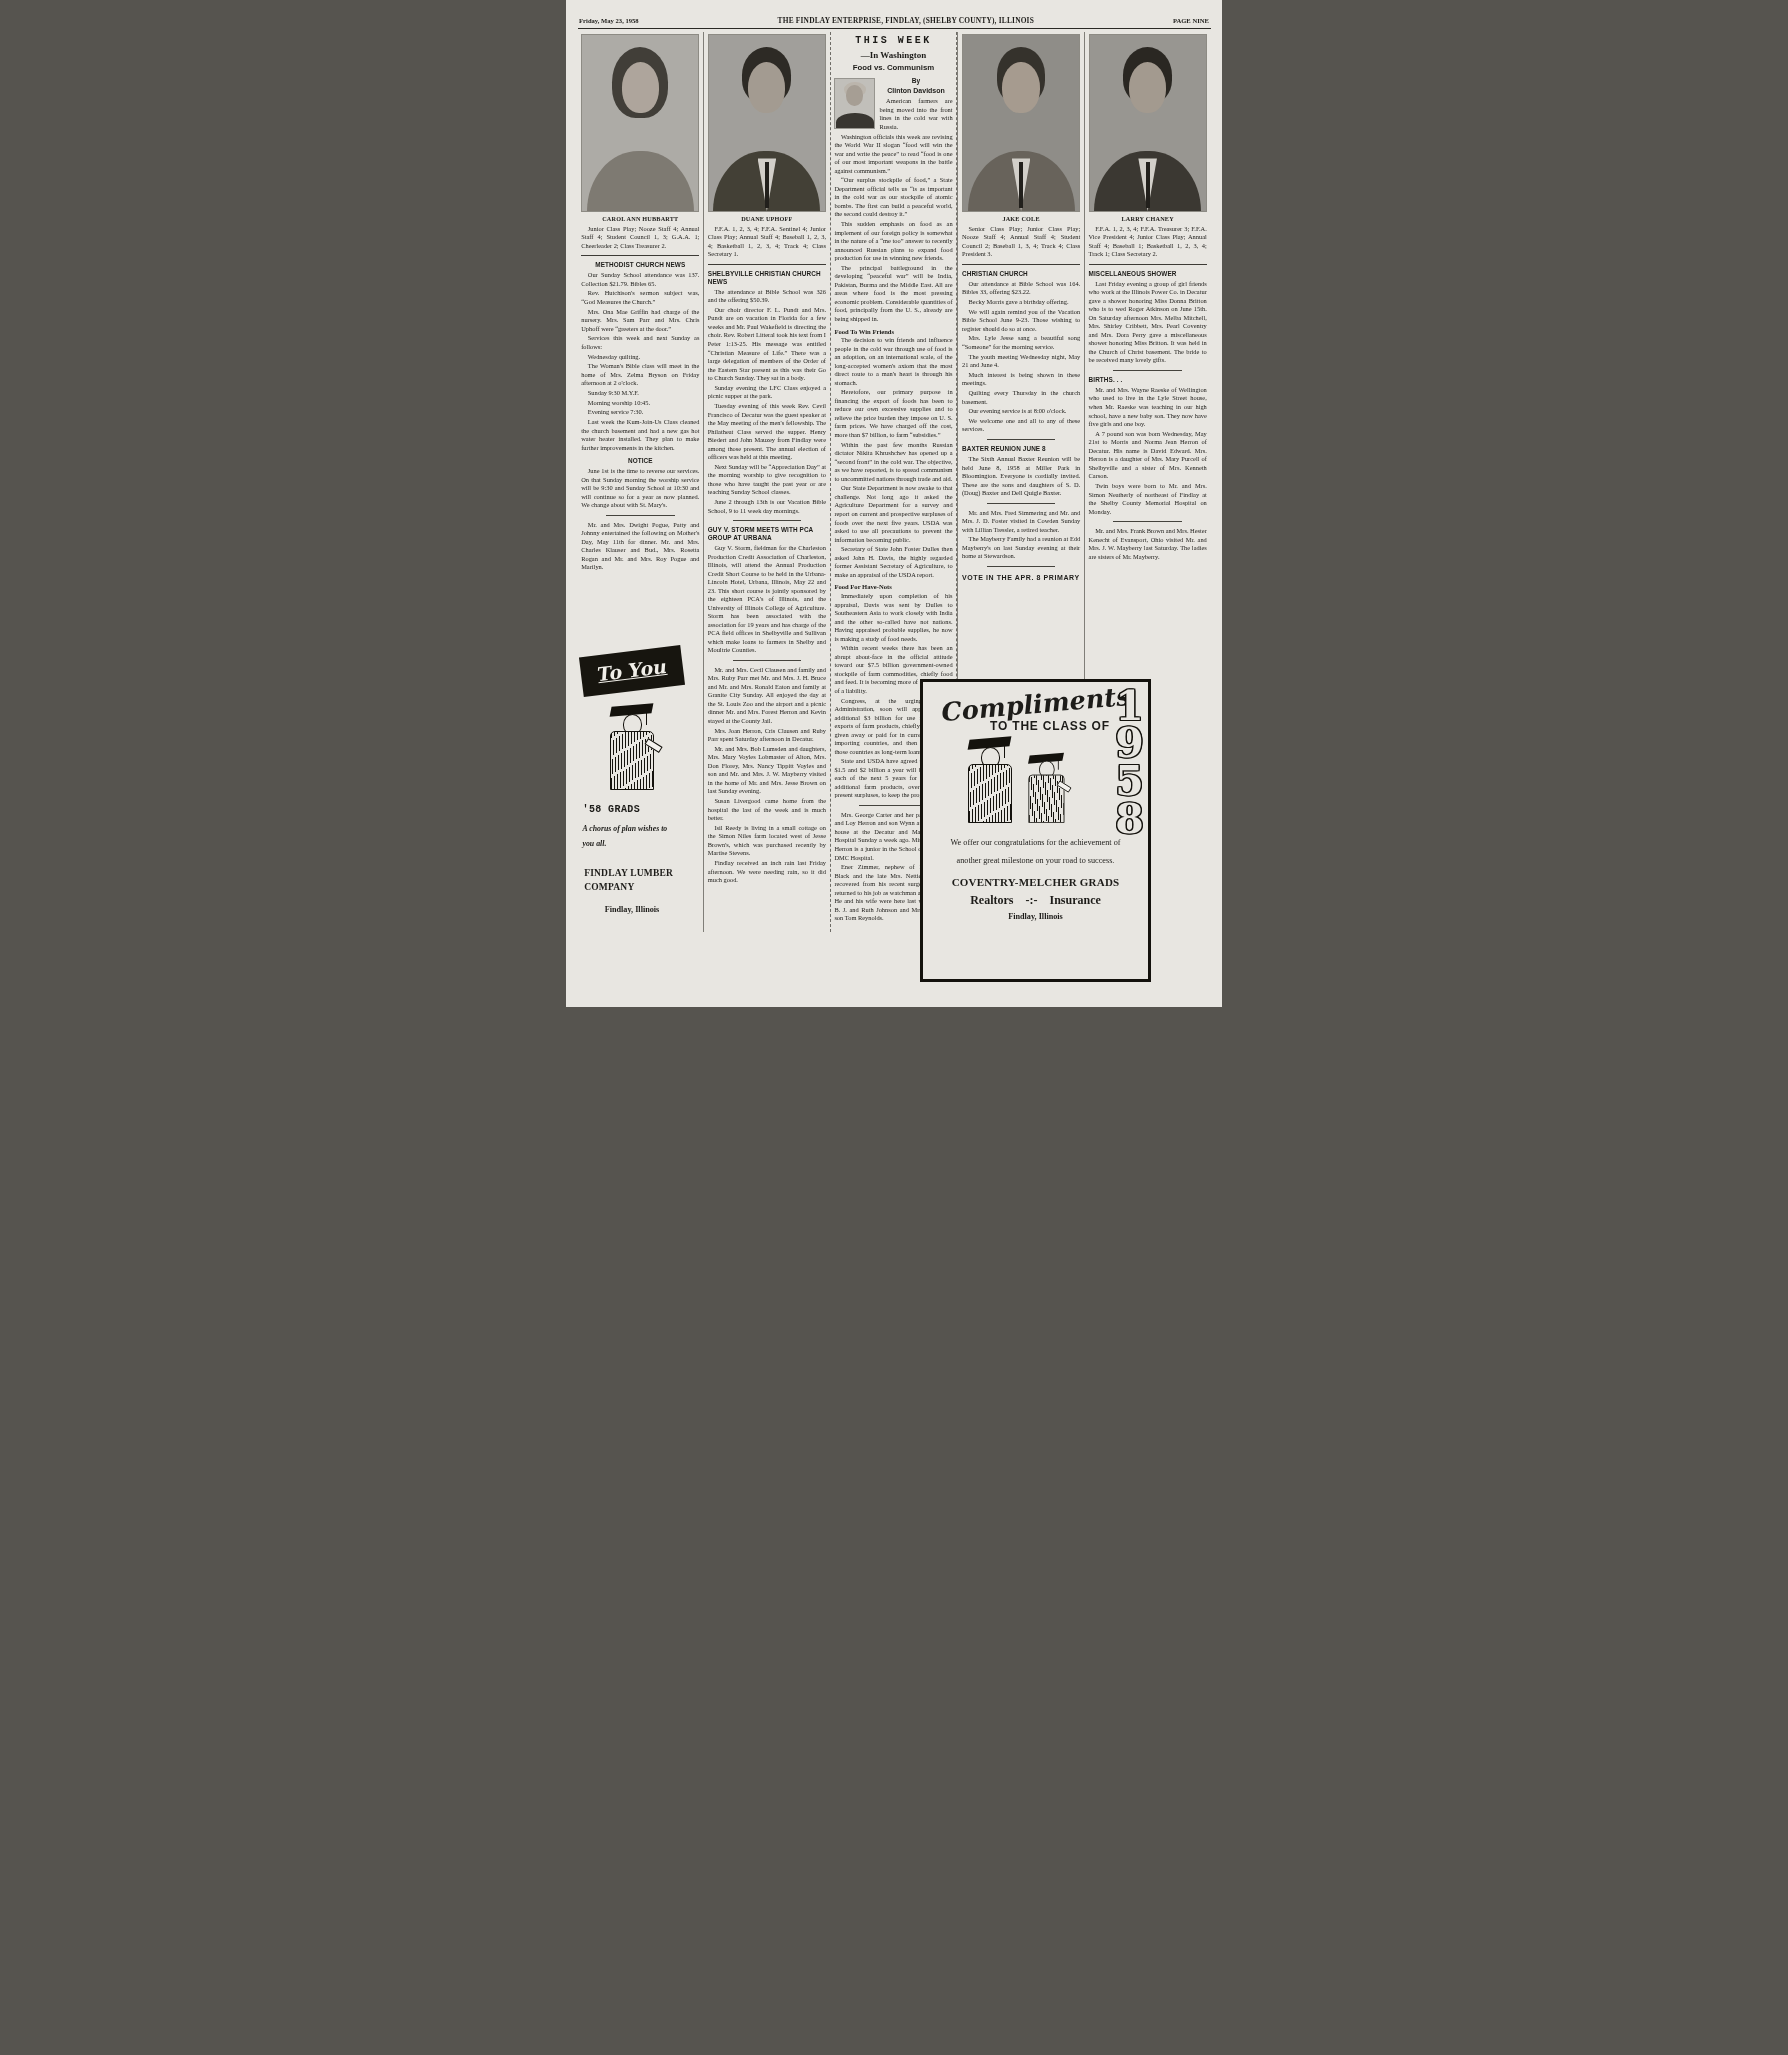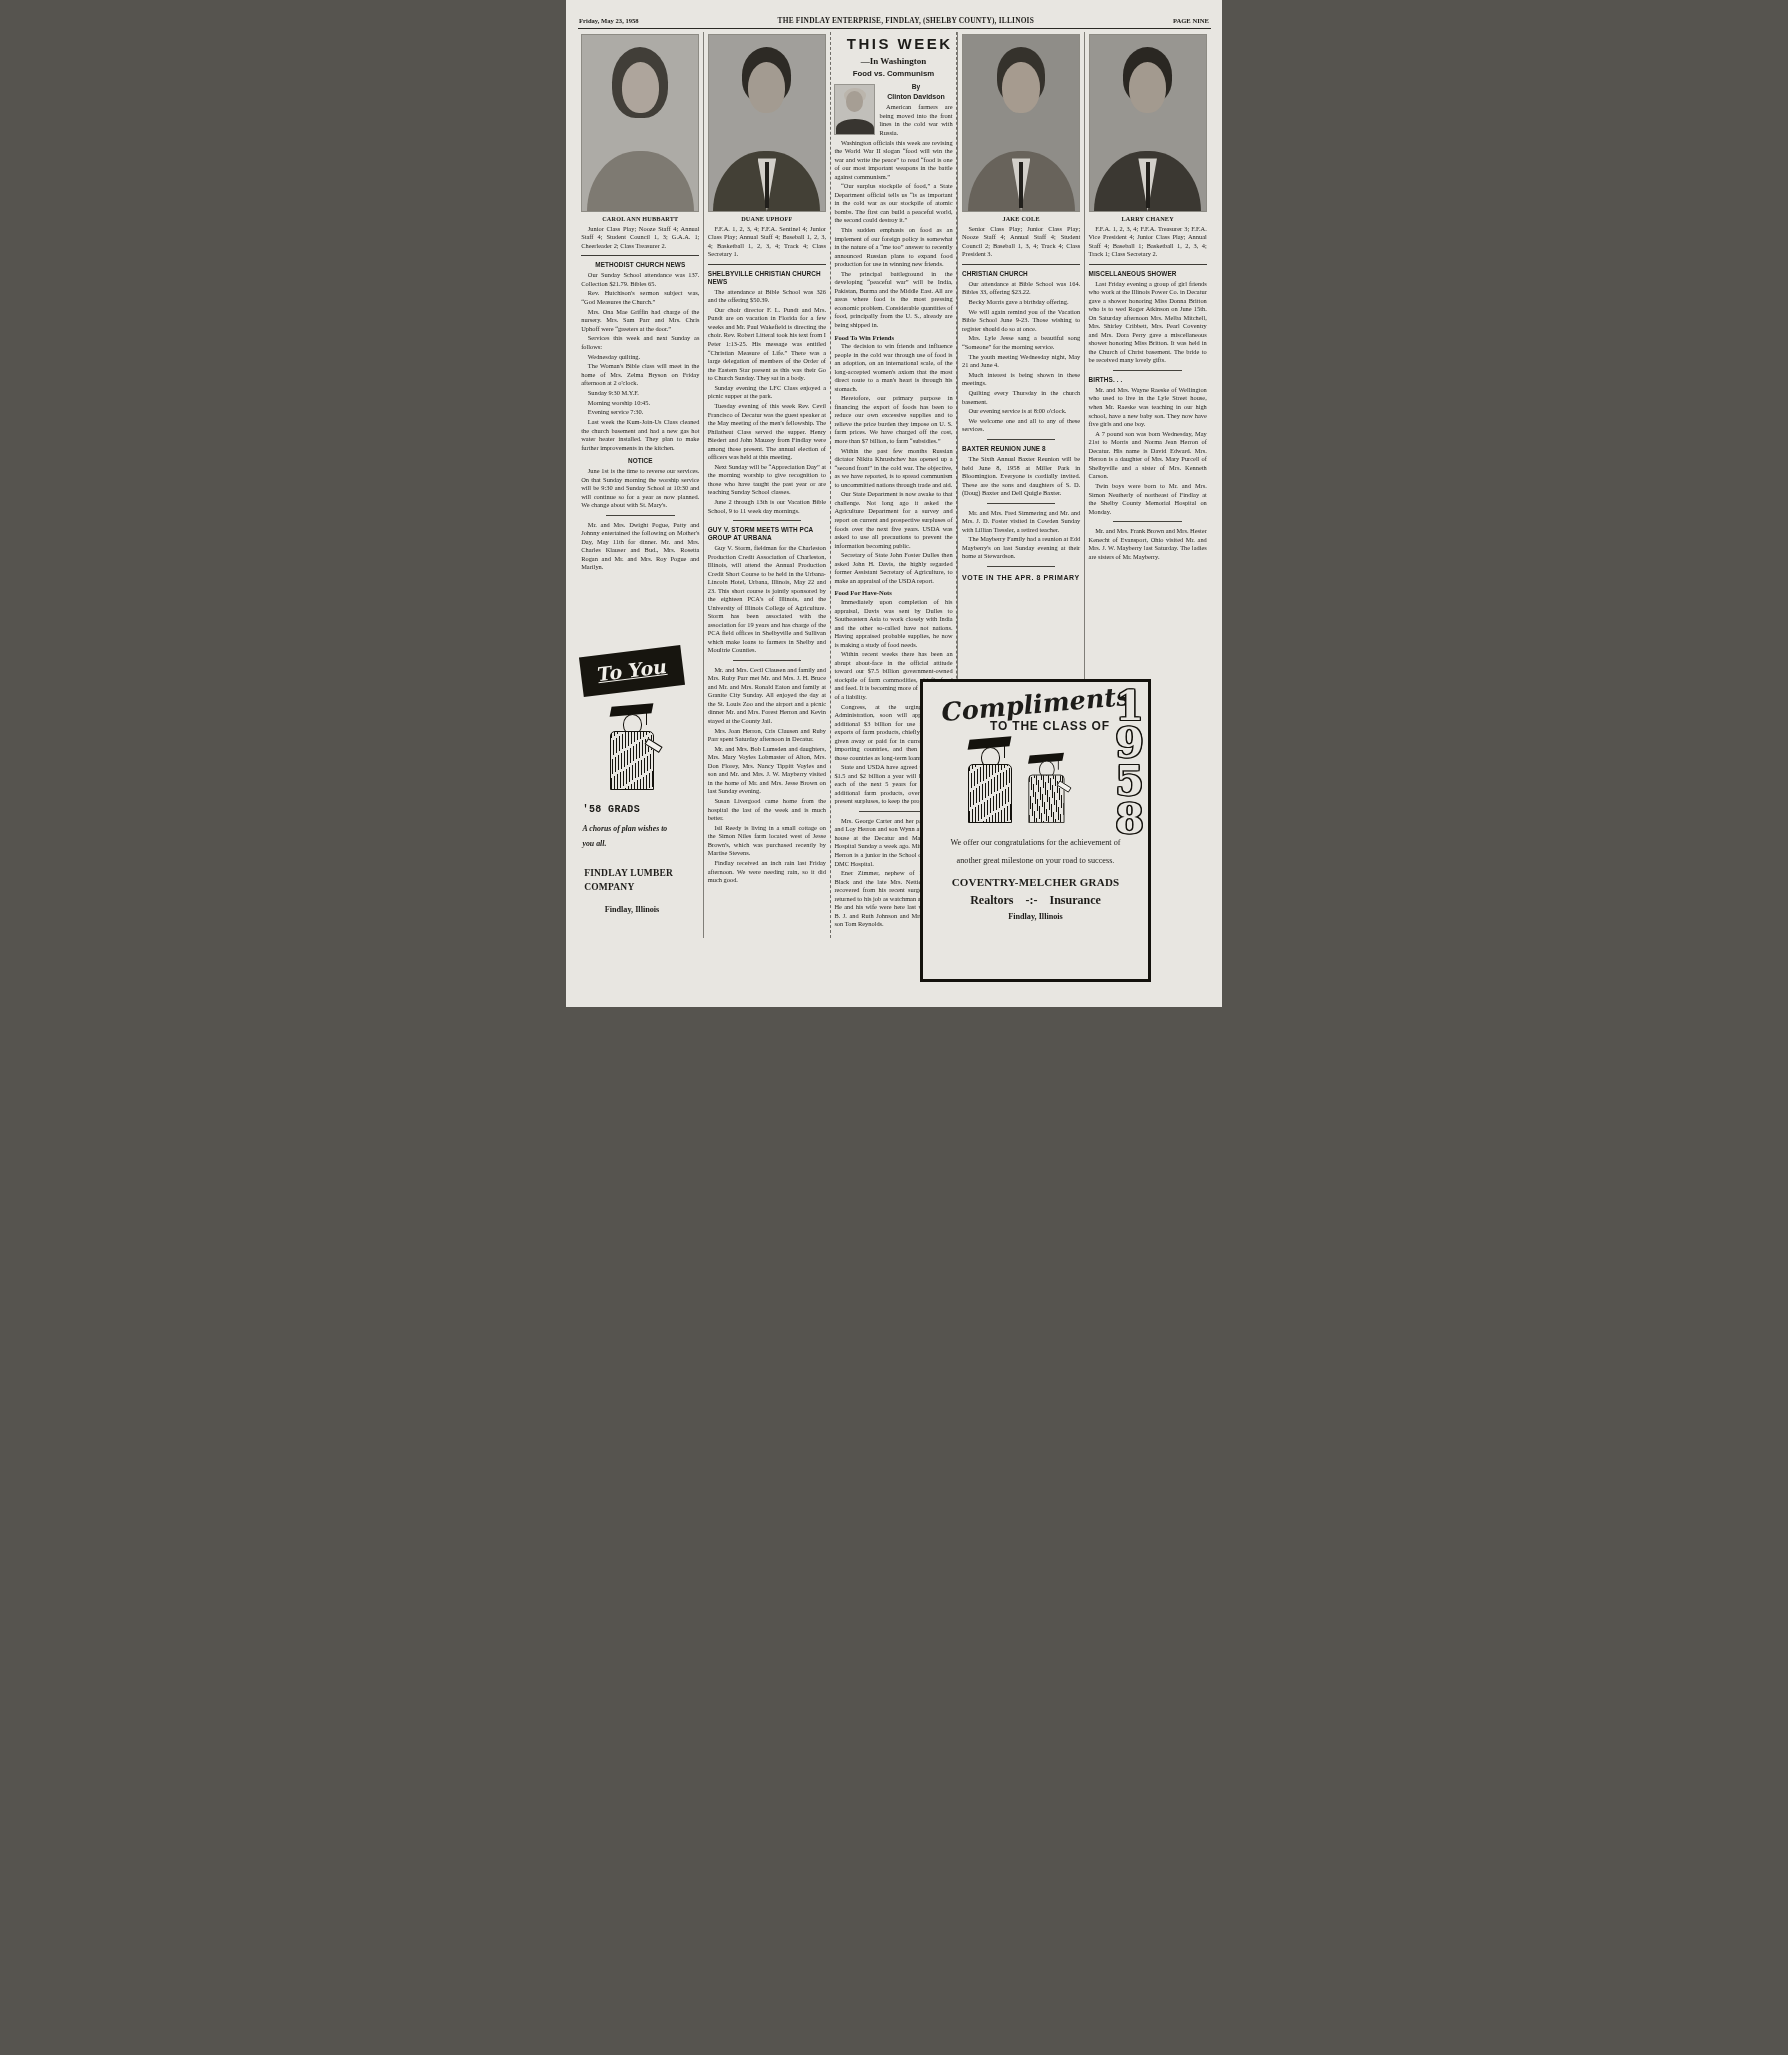--- a/index.html
+++ b/index.html
@@ -37,22 +37,22 @@
   .senior-name{text-align:center;font-weight:bold;font-size:6.2px;letter-spacing:0.2px;margin:0.8px 0 2.9px;}
   .caption{font-size:6.4px;line-height:1.33;text-align:justify;text-indent:6.6px;
            padding-bottom:5px;border-bottom:0.8px solid #3d3b36;margin-bottom:4.1px;}
   
   .p{font-size:6.4px;line-height:1.33;text-align:justify;text-indent:6.6px;margin:0 0 1.2px;}
   .sec-head{font-family:"Liberation Sans",sans-serif;font-weight:bold;font-size:6.4px;
             line-height:1.25;letter-spacing:0.1px;margin:5px 0 2.1px;}
   .center{text-align:center;}
   .divider{border:none;border-top:0.6px solid #45433d;width:58%;margin:5px auto;}
   
-  .tw-title{font-family:Liberation Sans, sans-serif;font-weight:bold;font-size:15px;
-            letter-spacing:2.5px;text-align:right;margin:2.5px 0 4.1px;}
+  .tw-title{font-family:Liberation Mono, monospace;font-weight:bold;font-size:10px;
+            letter-spacing:2.5px;text-align:center;margin:2.5px 0 4.1px;}
   .tw-sub{font-size:9px;font-weight:bold;text-align:center;margin:0 0 3.3px;}
   .tw-topic{font-family:"Liberation Sans",sans-serif;font-size:7.8px;font-weight:bold;
             text-align:center;margin:0 0 5px;}
   .tw-photo{position:relative;float:left;width:39px;height:49px;margin:0.8px 4.1px 1.6px 0;
             background:#c6c4bf;border:0.4px solid #97958f;overflow:hidden;}
   .tw-hair{position:absolute;top:6%;left:22%;width:56%;height:30%;border-radius:50%;background:#c0bab1;}
   .tw-face{position:absolute;top:12%;left:28%;width:44%;height:42%;border-radius:48%;background:#aba298;}
   .tw-suit{position:absolute;bottom:-6%;left:2%;width:96%;height:38%;border-radius:50% 50% 0 0;background:#3a3731;}
   .tw-by{font-family:"Liberation Sans",sans-serif;font-weight:bold;font-size:6.6px;text-align:center;margin:0.8px 0 2.5px;}
   .tw-byline{font-family:"Liberation Sans",sans-serif;font-weight:bold;font-size:7px;text-align:center;margin:0 0 3.3px;}

